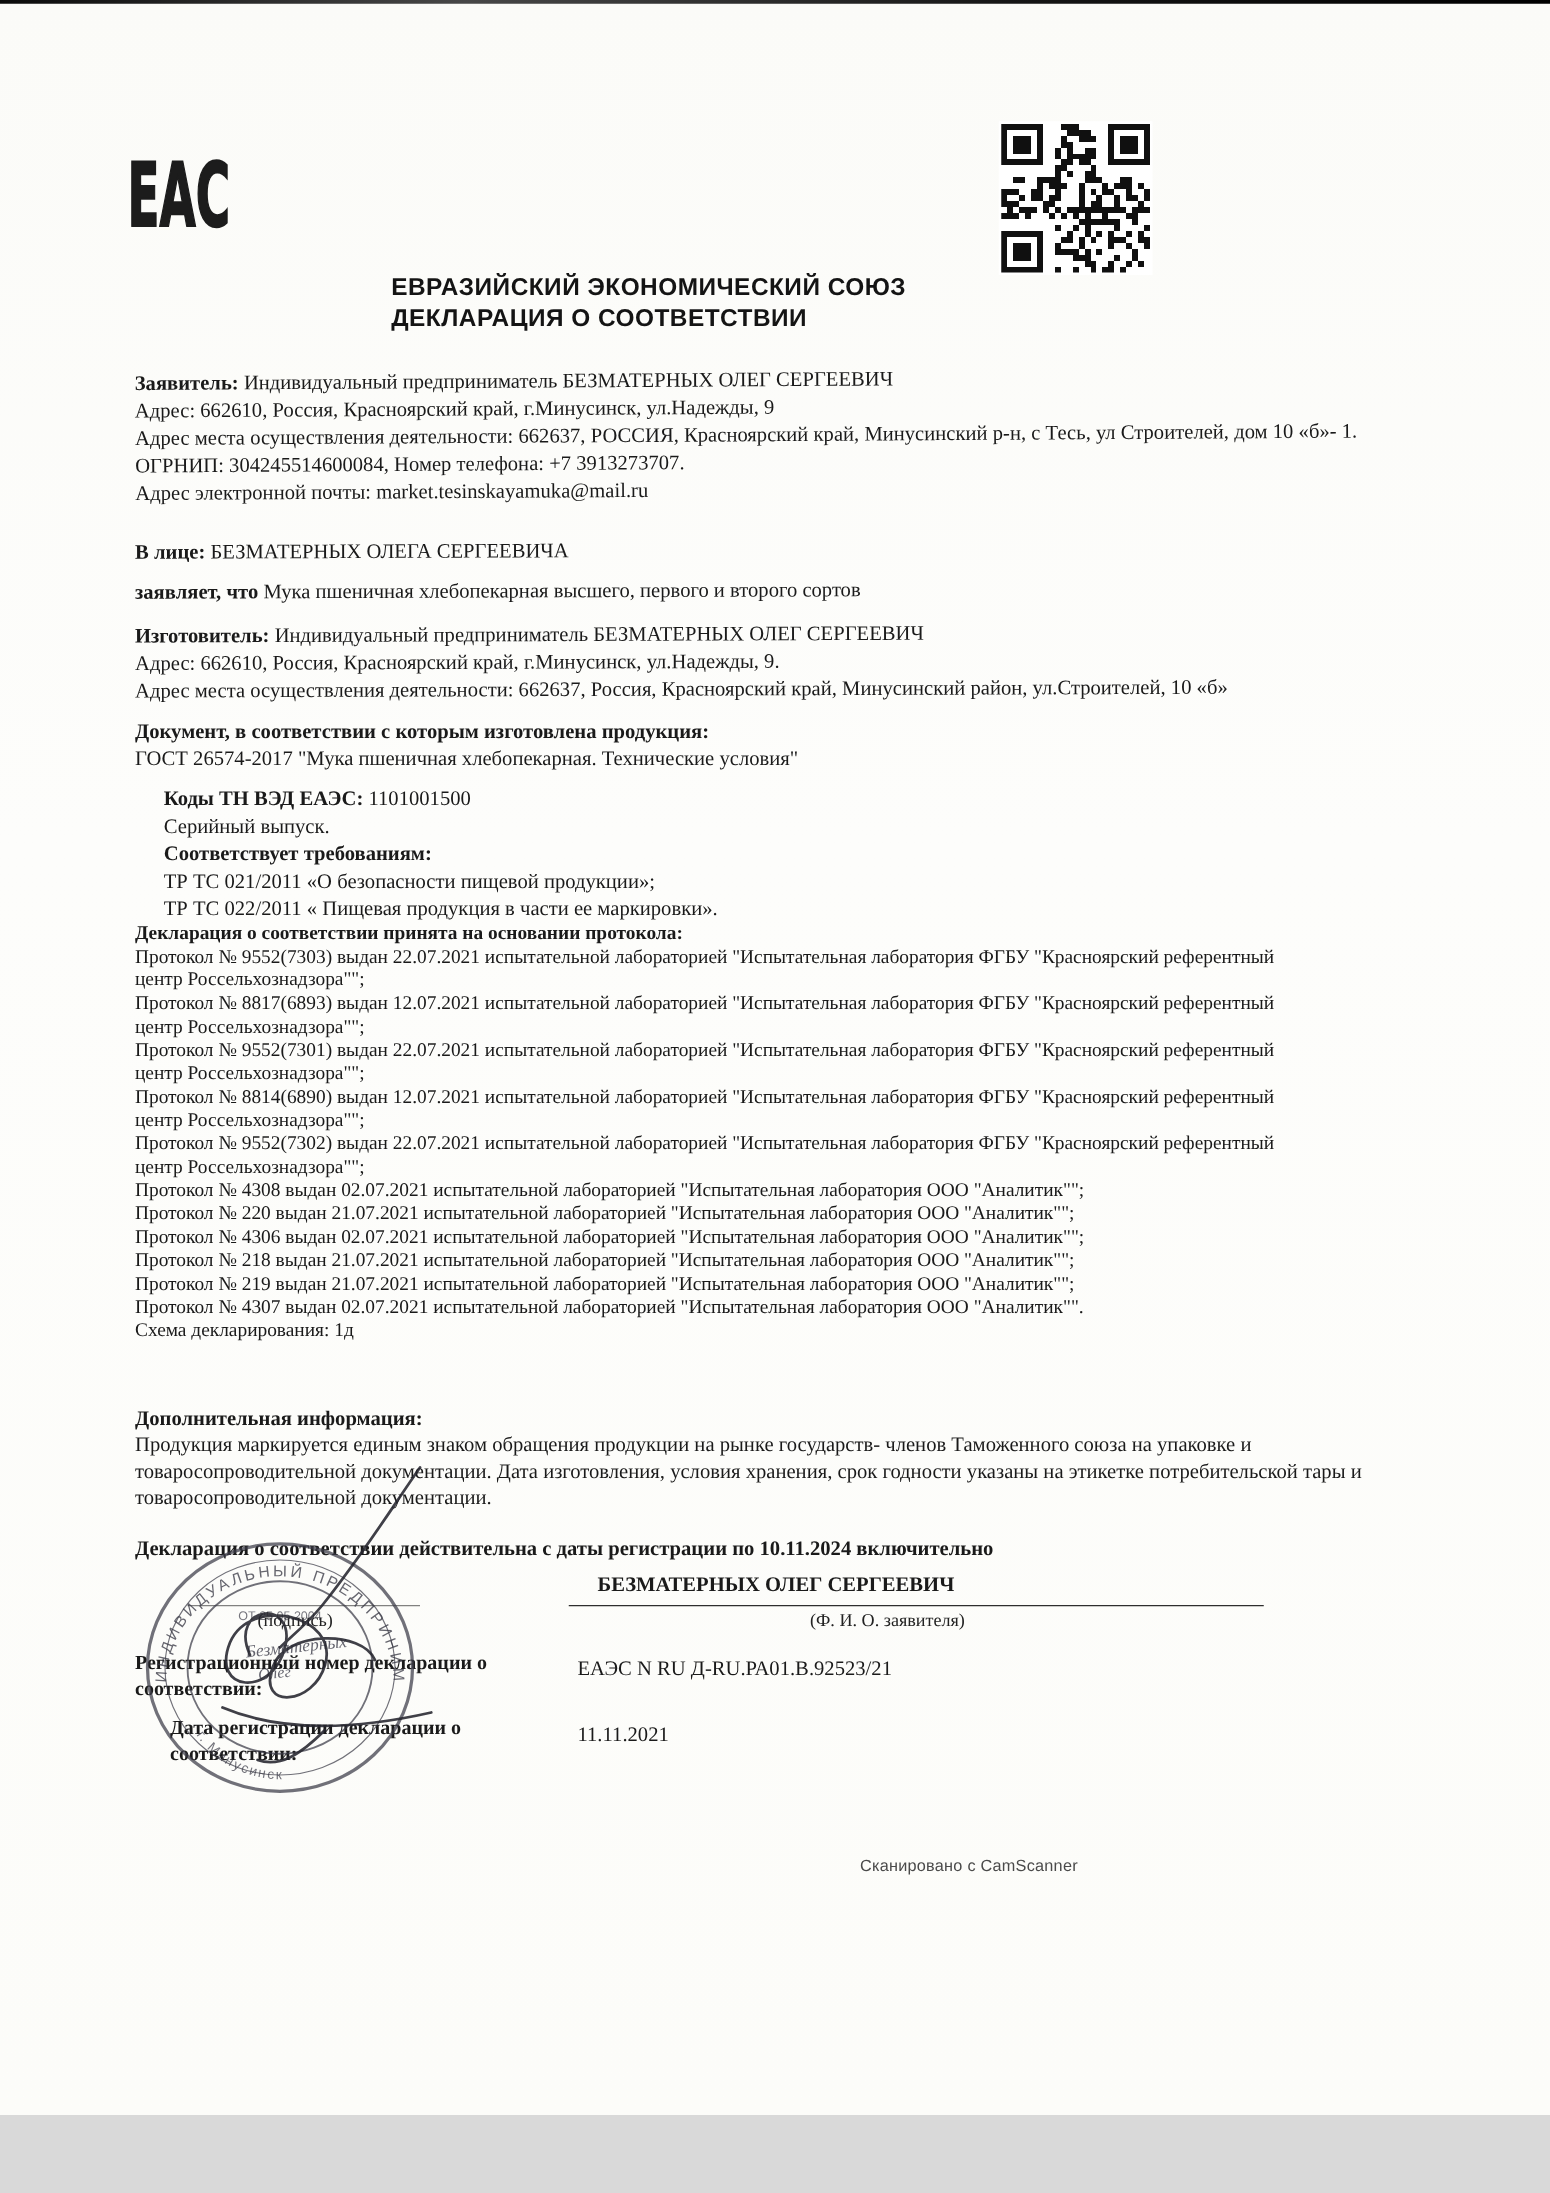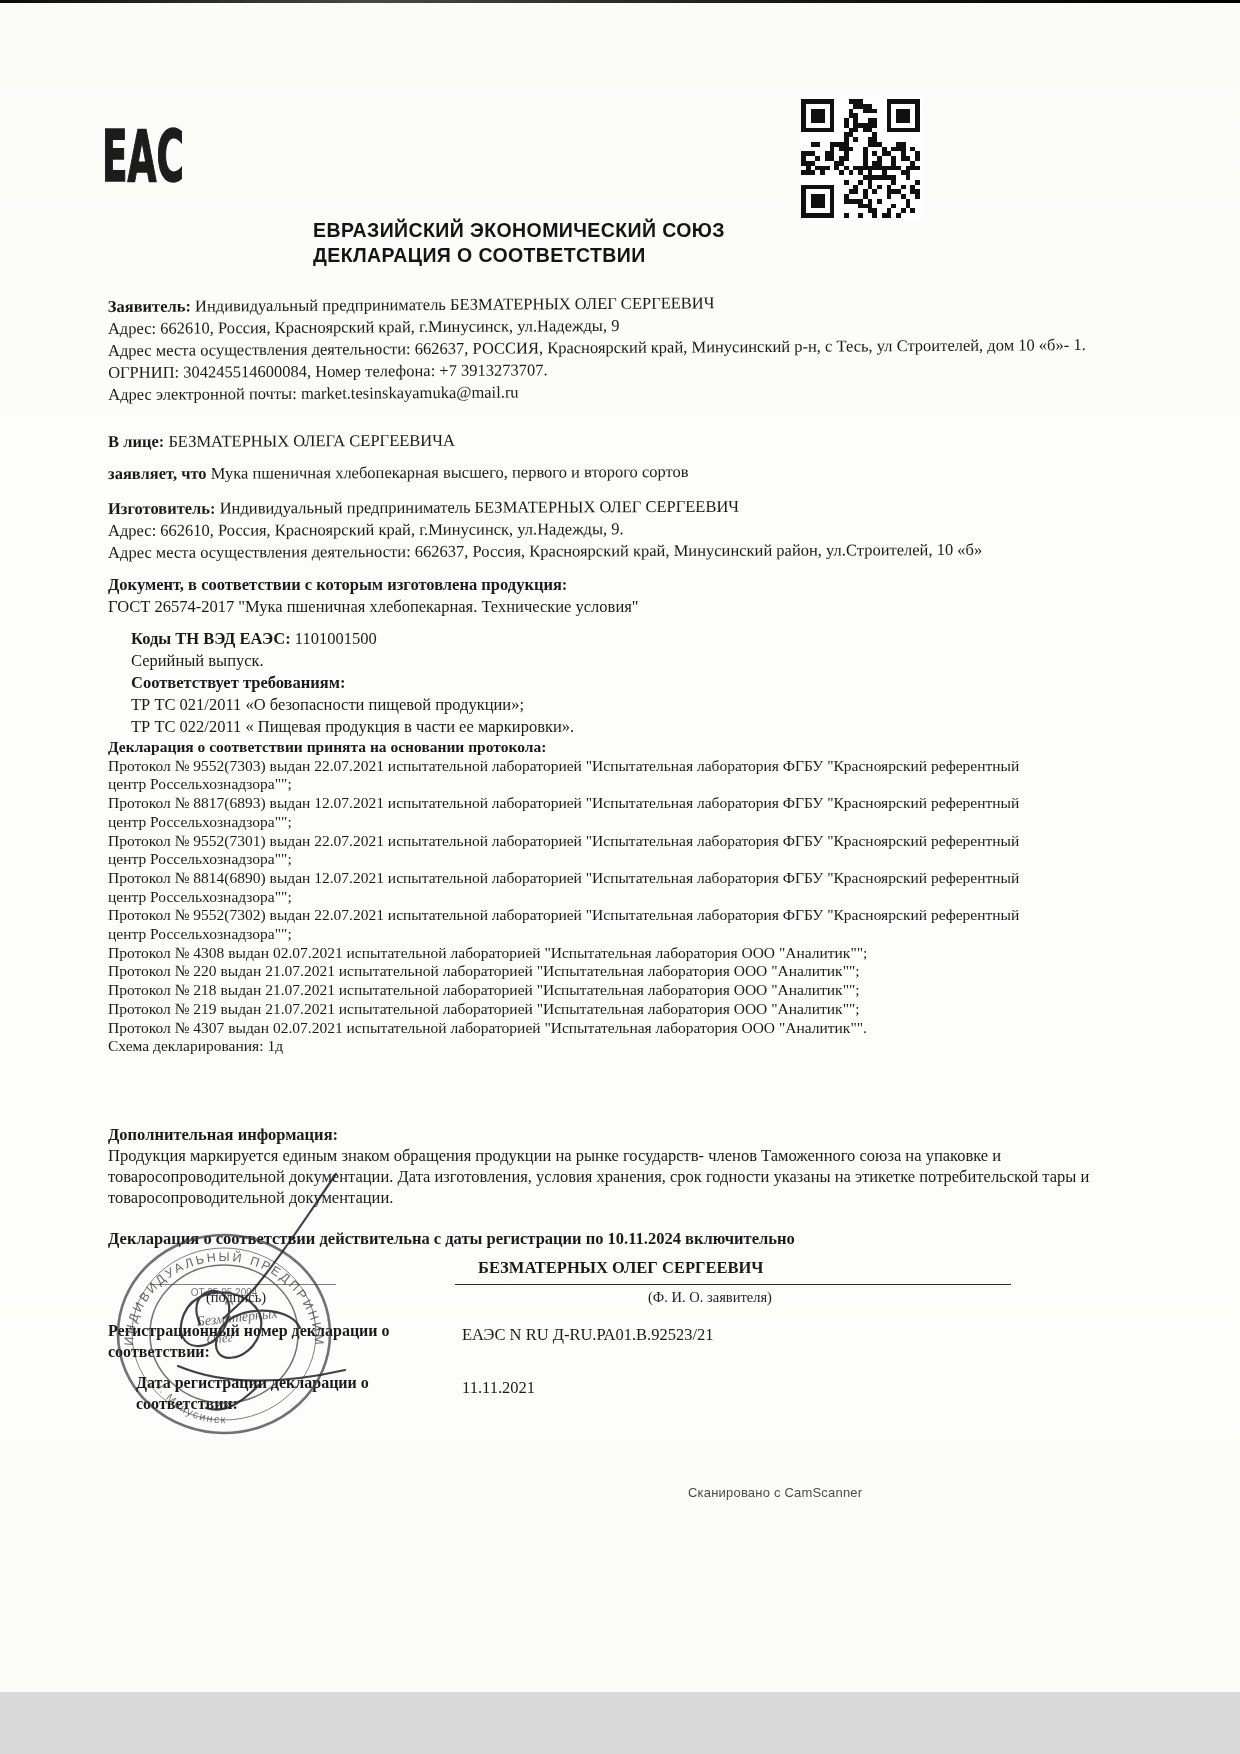--- a/index.html
+++ b/index.html
@@ -273,20 +273,21 @@
 
   <div class="abs protocols" style="left:108px; top:738px; width:940px;">
     <p class="b">Декларация о соответствии принята на основании протокола:</p>
     <p>Протокол № 9552(7303) выдан 22.07.2021 испытательной лабораторией "Испытательная лаборатория ФГБУ "Красноярский референтный центр Россельхознадзора"";</p>
     <p>Протокол № 8817(6893) выдан 12.07.2021 испытательной лабораторией "Испытательная лаборатория ФГБУ "Красноярский референтный центр Россельхознадзора"";</p>
     <p>Протокол № 9552(7301) выдан 22.07.2021 испытательной лабораторией "Испытательная лаборатория ФГБУ "Красноярский референтный центр Россельхознадзора"";</p>
     <p>Протокол № 8814(6890) выдан 12.07.2021 испытательной лабораторией "Испытательная лаборатория ФГБУ "Красноярский референтный центр Россельхознадзора"";</p>
     <p>Протокол № 9552(7302) выдан 22.07.2021 испытательной лабораторией "Испытательная лаборатория ФГБУ "Красноярский референтный центр Россельхознадзора"";</p>
     <p>Протокол № 4308 выдан 02.07.2021 испытательной лабораторией "Испытательная лаборатория ООО "Аналитик"";</p>
     <p>Протокол № 220 выдан 21.07.2021 испытательной лабораторией "Испытательная лаборатория ООО "Аналитик"";</p>
+    <p>Протокол № 4306 выдан 02.07.2021 испытательной лабораторией "Испытательная лаборатория ООО "Аналитик"";</p>
     <p>Протокол № 218 выдан 21.07.2021 испытательной лабораторией "Испытательная лаборатория ООО "Аналитик"";</p>
     <p>Протокол № 219 выдан 21.07.2021 испытательной лабораторией "Испытательная лаборатория ООО "Аналитик"";</p>
     <p>Протокол № 4307 выдан 02.07.2021 испытательной лабораторией "Испытательная лаборатория ООО "Аналитик"".</p>
     <p>Схема декларирования: 1д</p>
   </div>
 
   <div class="abs body-block" style="left:108px; top:1124px; width:1040px; line-height:21px;">
     <p class="b">Дополнительная информация:</p>
     <p>Продукция маркируется единым знаком обращения продукции на рынке государств- членов Таможенного союза на упаковке и товаросопроводительной документации. Дата изготовления, условия хранения, срок годности указаны на этикетке потребительской тары и товаросопроводительной документации.</p>
   </div>

